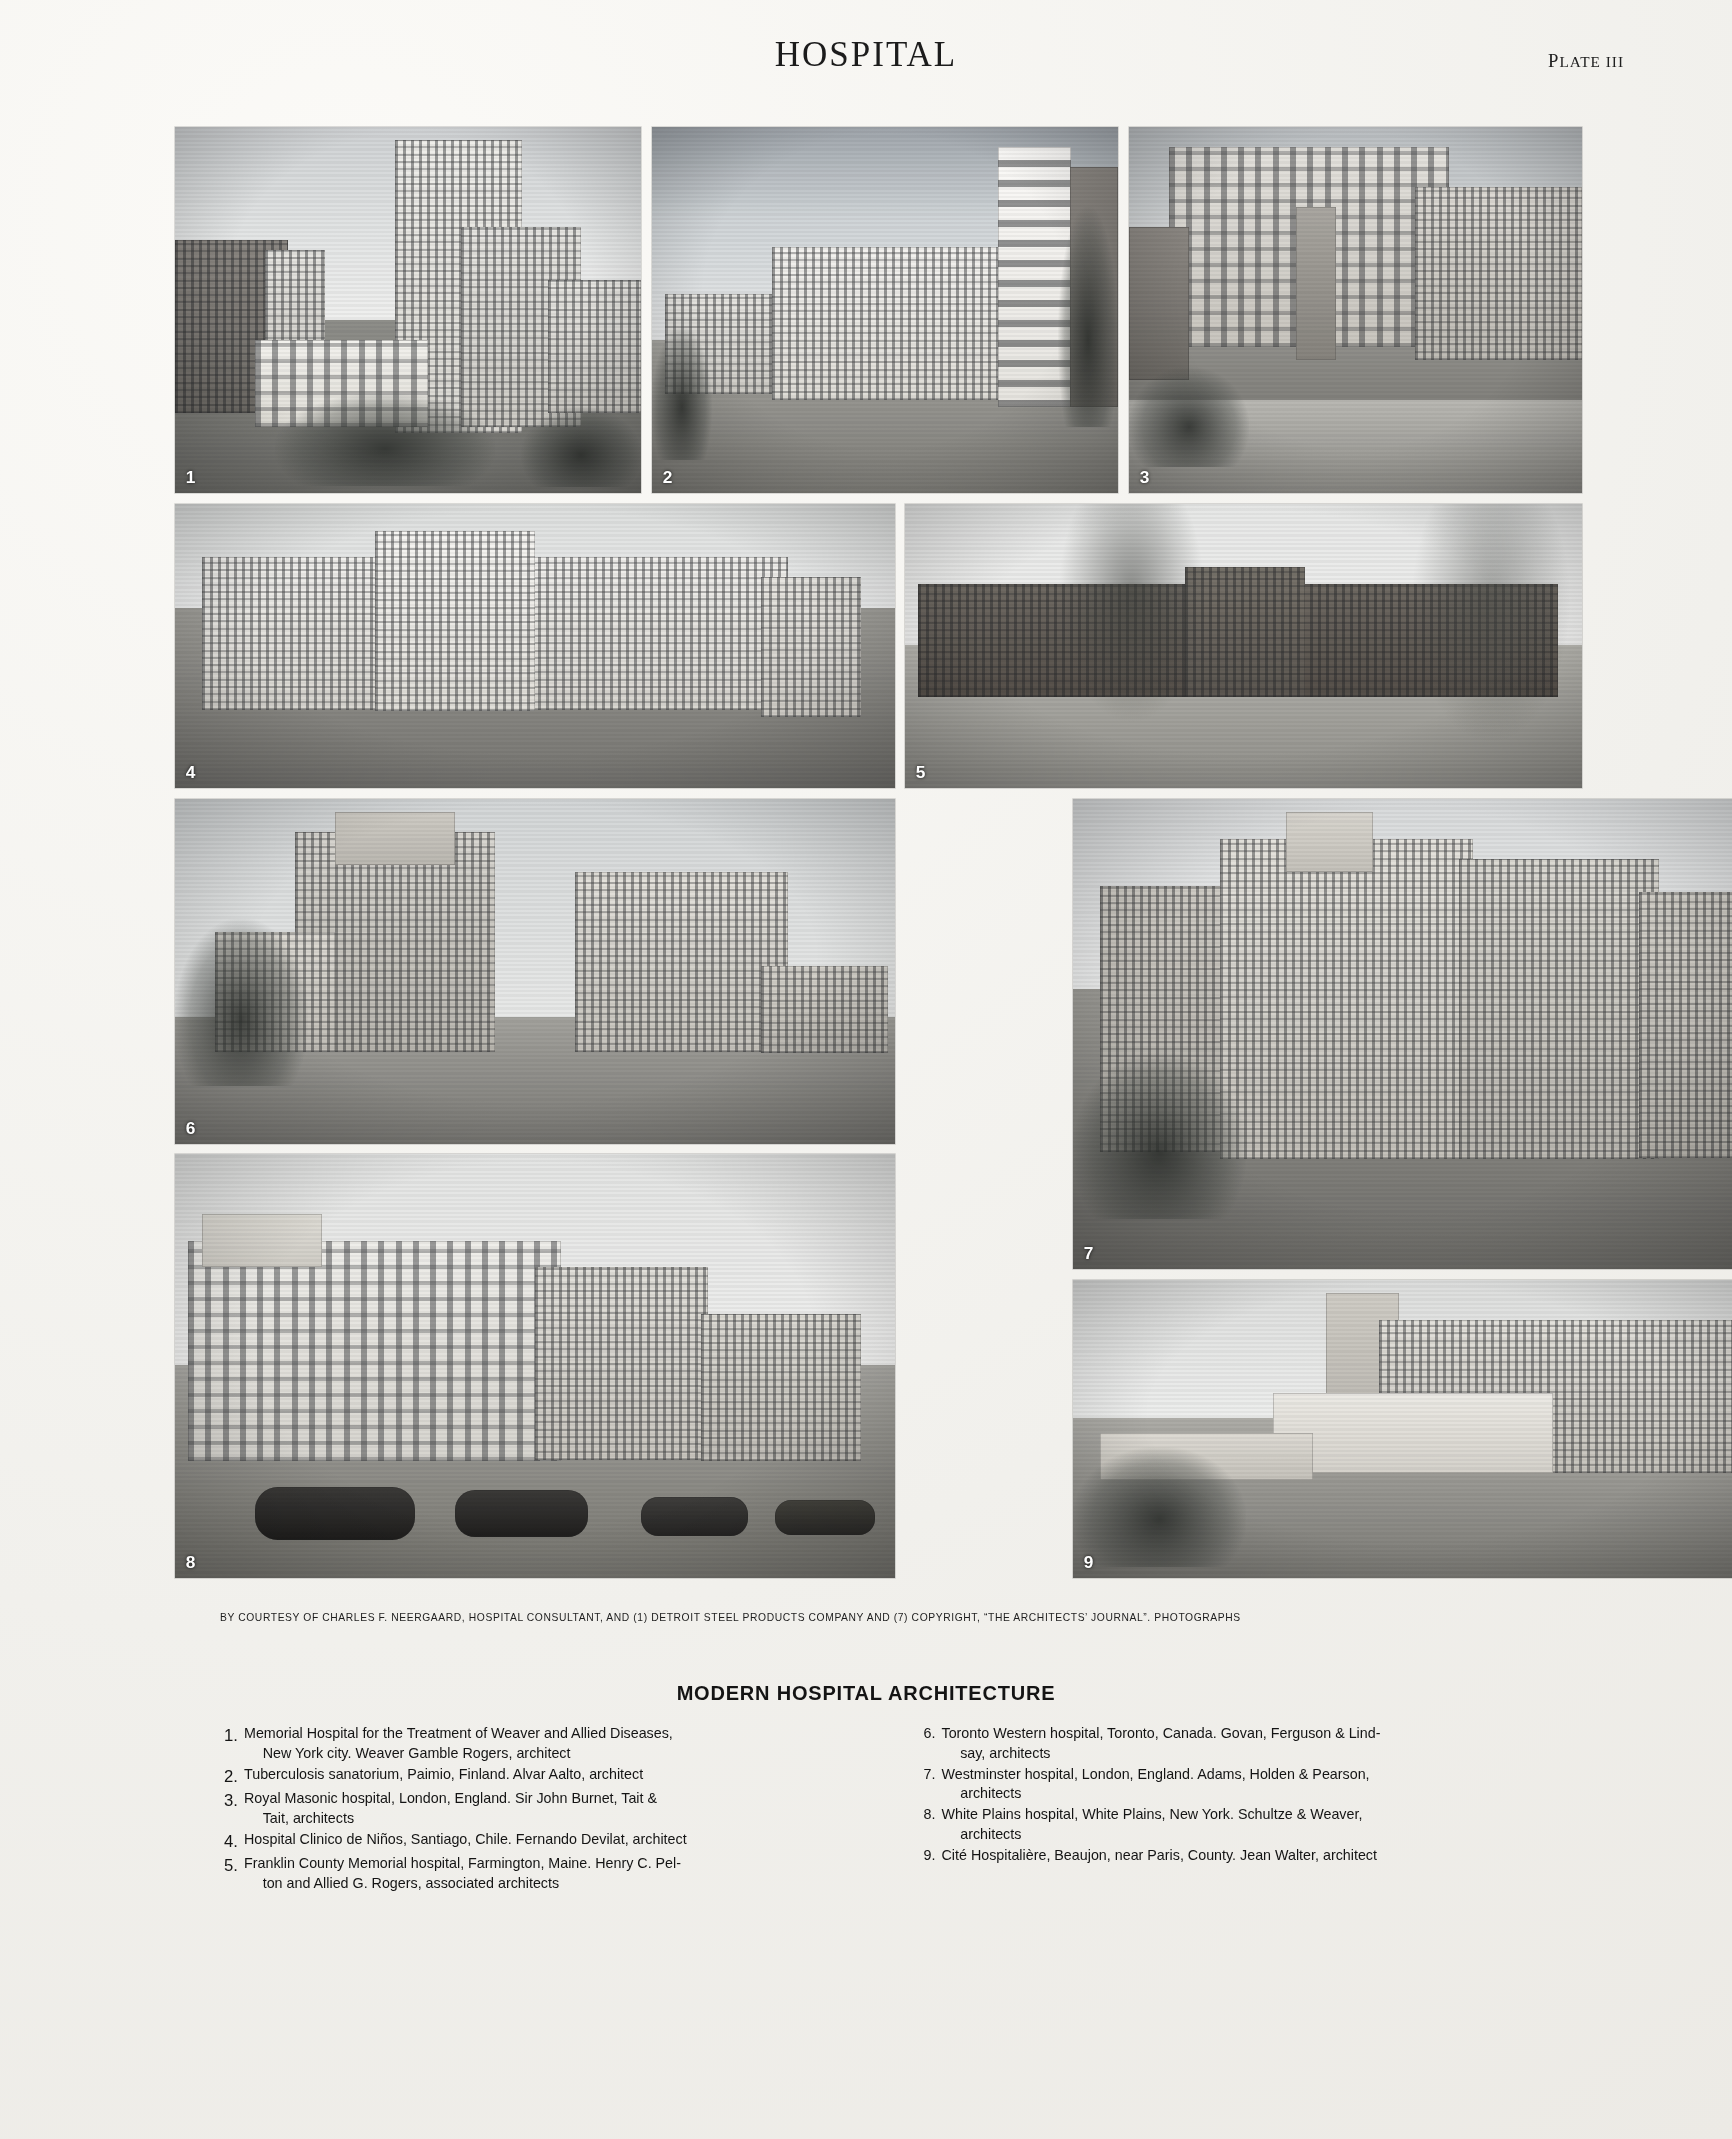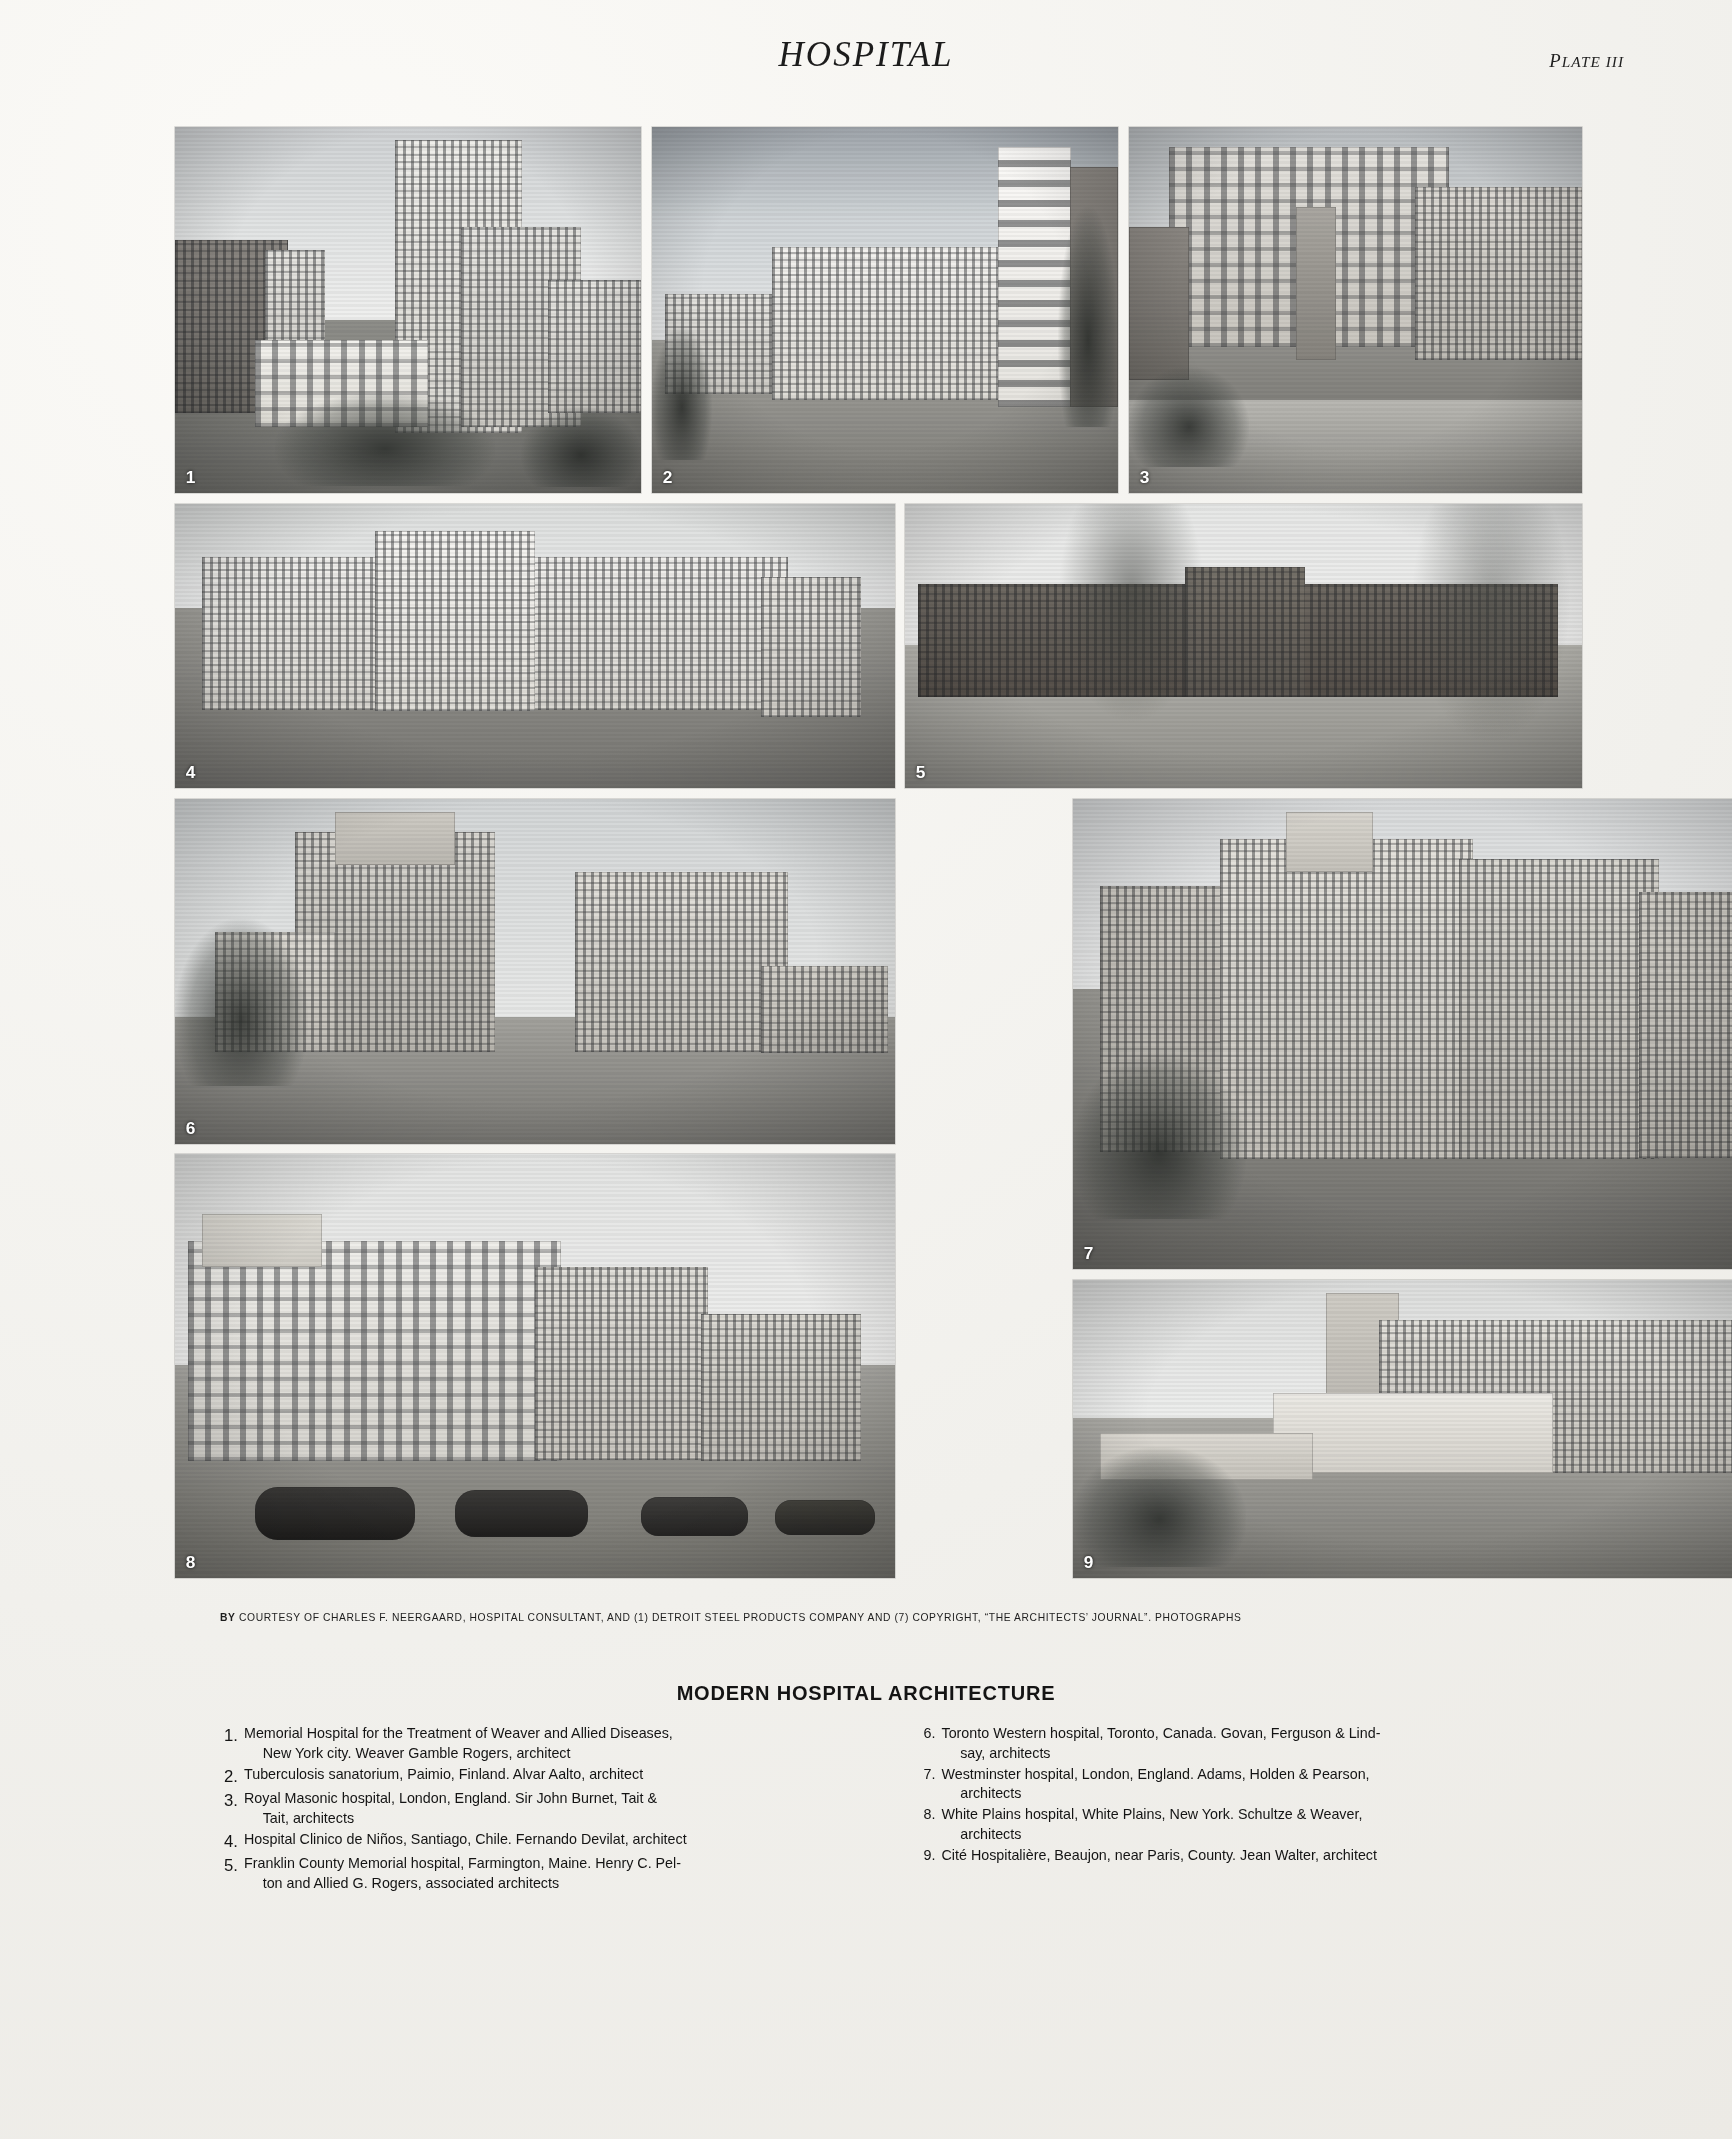--- a/index.html
+++ b/index.html
@@ -22,21 +22,20 @@
     background-image:
       radial-gradient(circle at 20% 10%, #fbfaf7 0%, #f1f0ec 60%, #eceae5 100%);
   }
   
   .header {
     position: absolute;
     top: 35px;
     left: 0;
     right: 0;
     height: 47px;
-    font-style: italic;
   }
   .header-title {
     position: absolute;
     left: 0; right: 0;
     text-align: center;
     font-family: "Liberation Serif", serif;
     font-size: 35px;
     letter-spacing: 2px;
     color: #1c1c1c;
     font-weight: 400;
@@ -142,21 +141,21 @@
     position: absolute;
     left: 220px;
     right: 175px;
     top: 1610px;
     font-family: "Liberation Sans", sans-serif;
     font-size: 10.3px;
     letter-spacing: 0.6px;
     color: #1d1d1d;
     line-height: 1.55;
   }
-  .credits b { font-weight: 700; }
+  .credits b { font-weight: 400; }
 
   
   .caption-title {
     position: absolute;
     left: 0; right: 0;
     top: 1682px;
     text-align: center;
     font-family: "Liberation Sans", sans-serif;
     font-size: 20px;
     font-weight: 700;

